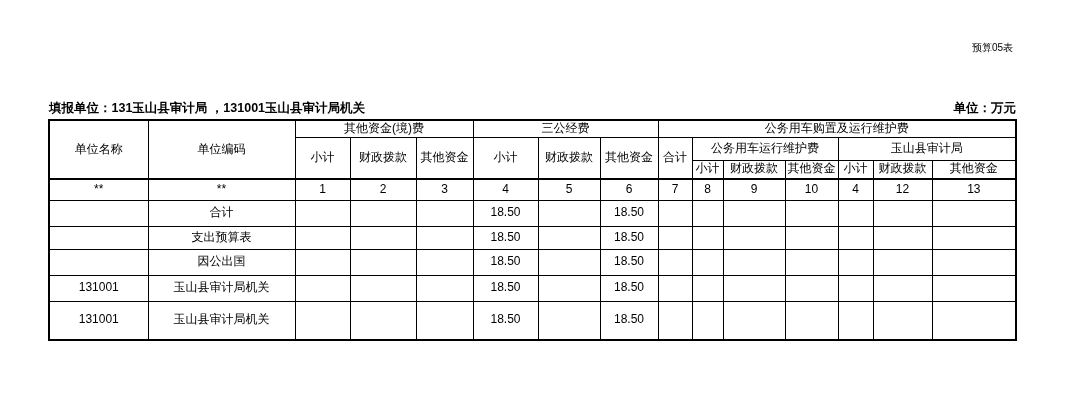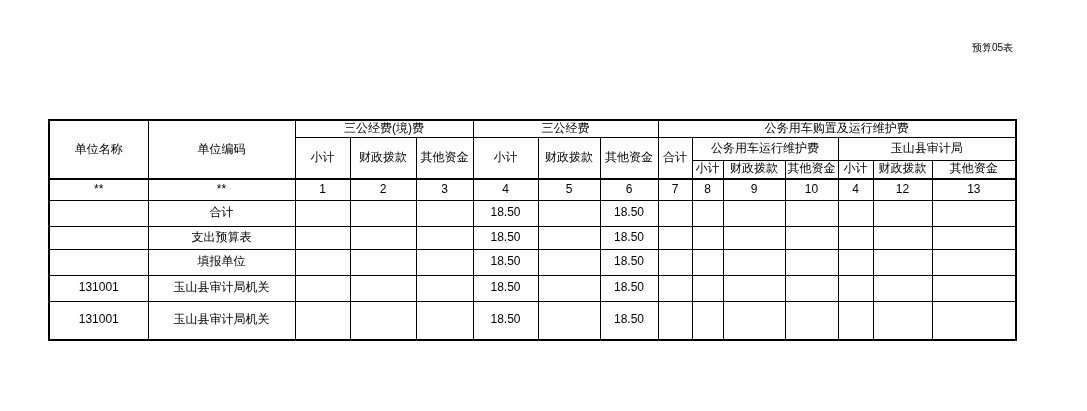--- a/index.html
+++ b/index.html
@@ -71,20 +71,24 @@
   tr.index-row td { border-top: 2px solid #000; }
 </style>
 </head>
 <body>
 
 <div class="page">
 
   <div class="corner-label">预算05表</div>
 
 
+  <div class="meta-line">
+    <span>填报单位：131玉山县审计局 ，131001玉山县审计局机关</span>
+    <span>单位：万元</span>
+  </div>
 
   <table class="budget-table">
     <colgroup>
       <col style="width:99px">
         <col style="width:147px">
       <col style="width:55px">
         <col style="width:66px">
         <col style="width:57px">
       <col style="width:65px">
         <col style="width:62px">
@@ -94,21 +98,21 @@
         <col style="width:62px">
       <col style="width:53px">
         <col style="width:35px">
         <col style="width:59px">
         <col style="width:84px">
     </colgroup>
     <thead>
       <tr class="header-row-a">
         <th rowspan="3">单位名称</th>
         <th rowspan="3">单位编码</th>
-        <th colspan="3">三公经费(境)费</th>
+        <th colspan="3">其他资金(境)费</th>
         <th colspan="3">三公经费</th>
         <th colspan="7">公务用车购置及运行维护费</th>
       </tr>
       <tr class="header-row-b">
         <th rowspan="2">小计</th>
         <th rowspan="2">财政拨款</th>
         <th rowspan="2">其他资金</th>
         <th rowspan="2">小计</th>
         <th rowspan="2">财政拨款</th>
         <th rowspan="2">其他资金</th>
@@ -172,21 +176,21 @@
           <td></td>
           <td></td>
           <td></td>
           <td></td>
           <td></td>
           <td></td>
           <td></td>
         </tr>
         <tr style="height: 26px;">
           <td></td>
-          <td>填报单位</td>
+          <td>因公出国</td>
           <td></td>
           <td></td>
           <td></td>
           <td>18.50</td>
           <td></td>
           <td>18.50</td>
           <td></td>
           <td></td>
           <td></td>
           <td></td>

